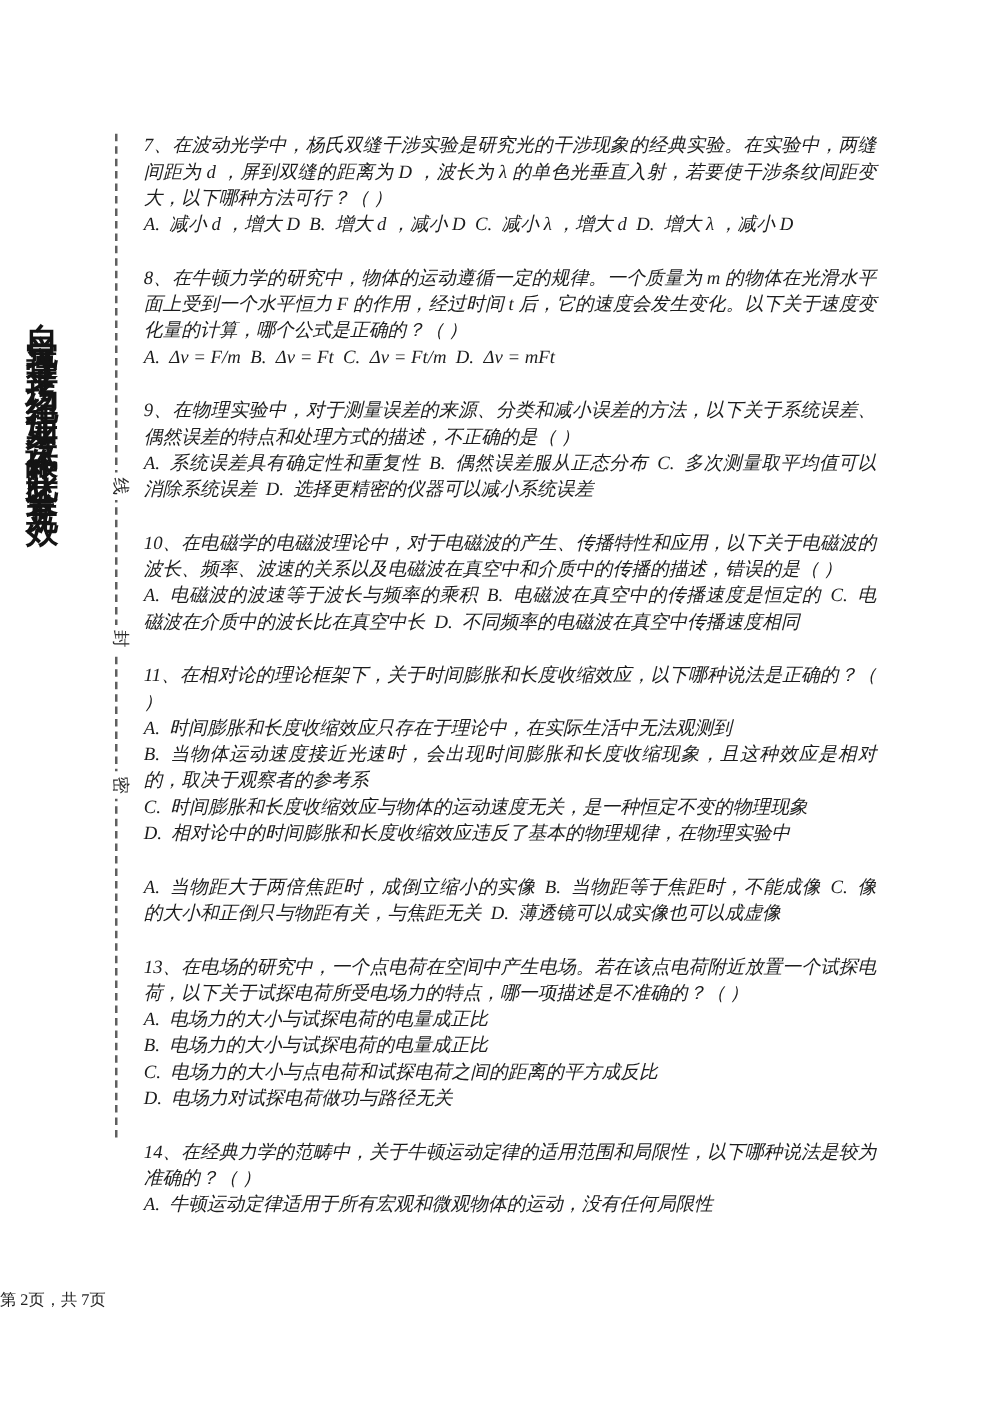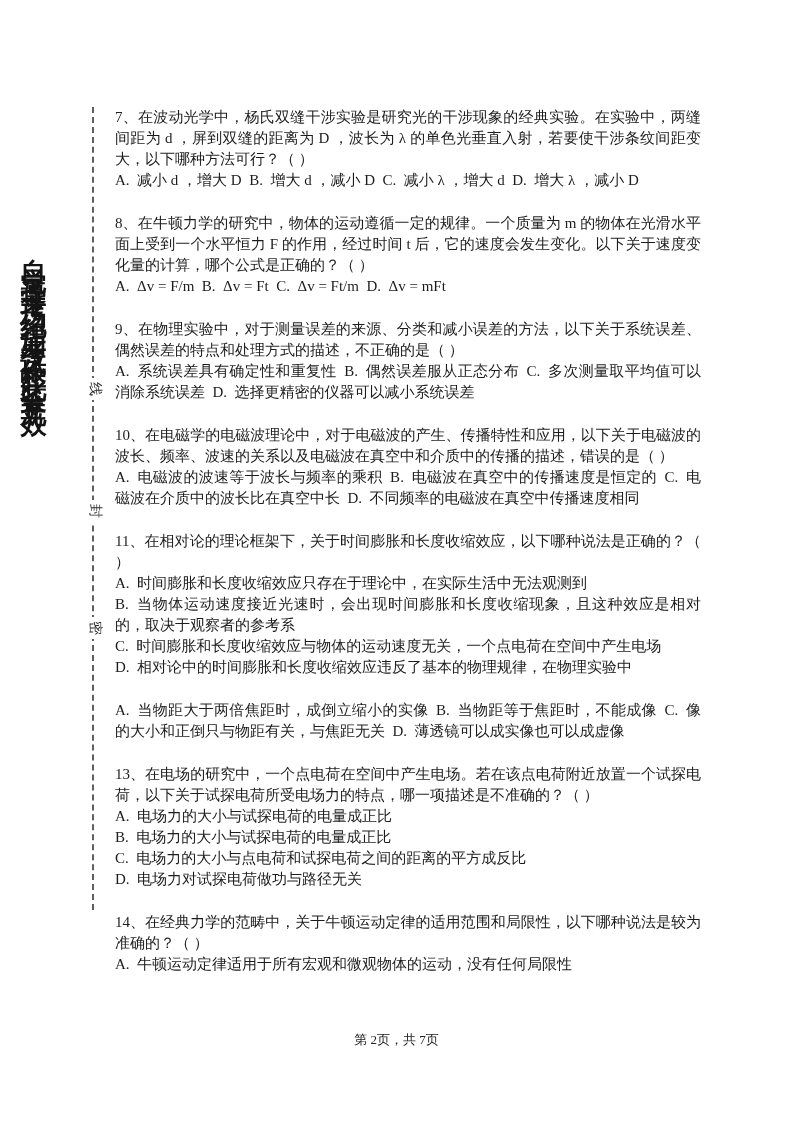--- a/index.html
+++ b/index.html
@@ -52,28 +52,27 @@
   
   .content {
     position: absolute;
     left: 115px;
     top: 107px;
     width: 586px;
     font-size: 15px;
     line-height: 21px;
     text-align: justify;
   }
-  .question { margin: 0 0 22px 0; }
+  .question { margin: 0 0 22px 0; font-style: italic; }
   .question p { margin: 0; }
   .footer {
     position: absolute;
     left: 0;
     right: 0;
     top: 1031px;
-    text-align: center;
     font-size: 13px;
     color: #222222;
   }
 </style>
 </head>
 <body>
 
 <div class="page">
 
   <div class="margin-notice">自觉遵守考场纪律如考试作弊此答卷无效</div>
@@ -103,21 +102,21 @@
 
     <div class="question">
       <p>10、在电磁学的电磁波理论中，对于电磁波的产生、传播特性和应用，以下关于电磁波的波长、频率、波速的关系以及电磁波在真空中和介质中的传播的描述，错误的是（ ）</p>
       <p>A. 电磁波的波速等于波长与频率的乘积 B. 电磁波在真空中的传播速度是恒定的 C. 电磁波在介质中的波长比在真空中长 D. 不同频率的电磁波在真空中传播速度相同</p>
     </div>
 
     <div class="question">
       <p>11、在相对论的理论框架下，关于时间膨胀和长度收缩效应，以下哪种说法是正确的？（ ）</p>
       <p>A. 时间膨胀和长度收缩效应只存在于理论中，在实际生活中无法观测到</p>
       <p>B. 当物体运动速度接近光速时，会出现时间膨胀和长度收缩现象，且这种效应是相对的，取决于观察者的参考系</p>
-      <p>C. 时间膨胀和长度收缩效应与物体的运动速度无关，一个点电荷在空间中产生电场</p>
+      <p>C. 时间膨胀和长度收缩效应与物体的运动速度无关，是一种恒定不变的物理现象</p>
       <p>D. 相对论中的时间膨胀和长度收缩效应违反了基本的物理规律，在物理实验中</p>
     </div>
 
     <div class="question">
       <p>A. 当物距大于两倍焦距时，成倒立缩小的实像 B. 当物距等于焦距时，不能成像 C. 像的大小和正倒只与物距有关，与焦距无关 D. 薄透镜可以成实像也可以成虚像</p>
     </div>
 
     <div class="question">
       <p>13、在电场的研究中，一个点电荷在空间中产生电场。若在该点电荷附近放置一个试探电荷，以下关于试探电荷所受电场力的特点，哪一项描述是不准确的？（ ）</p>
       <p>A. 电场力的大小与试探电荷的电量成正比</p>

